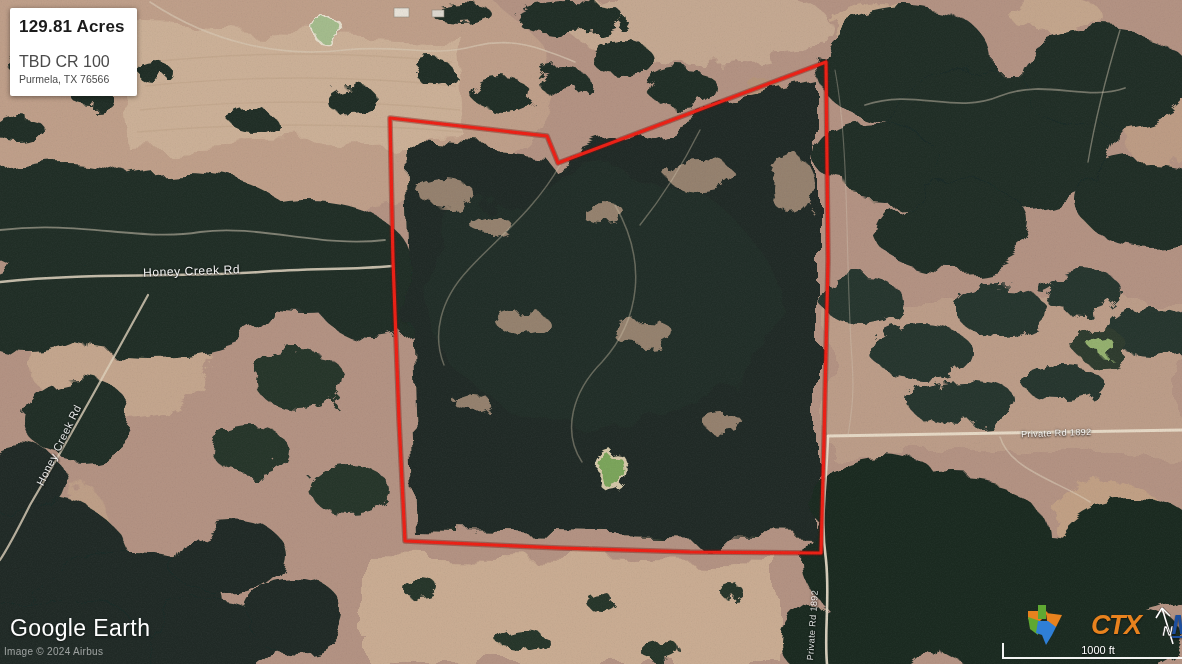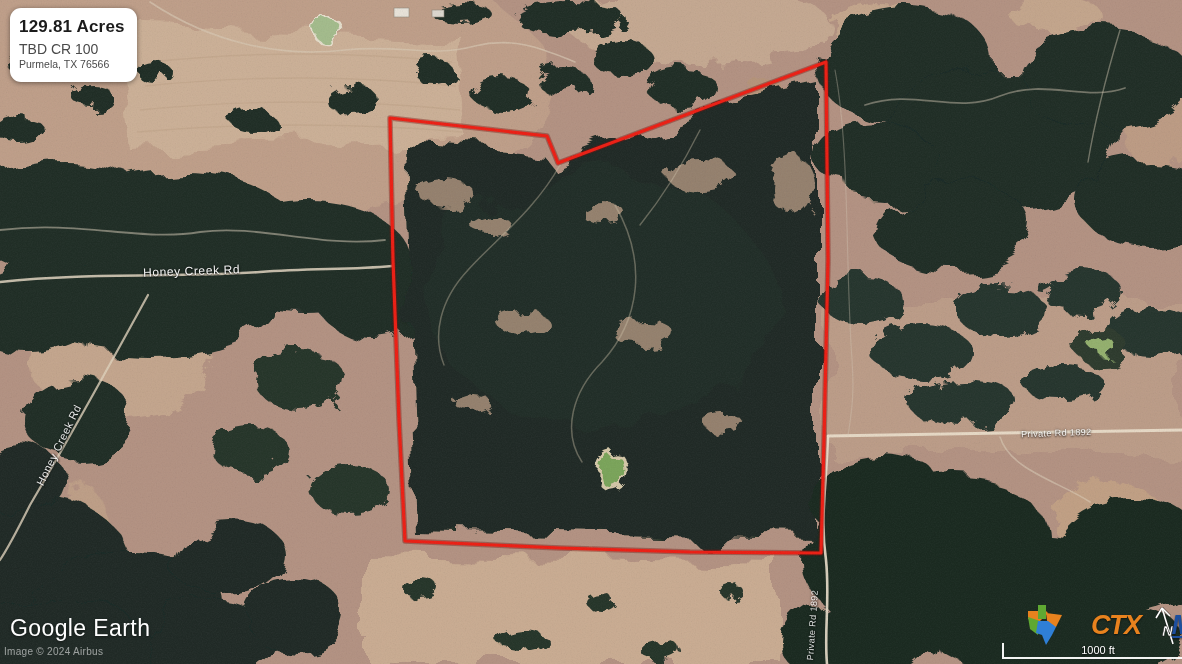--- a/index.html
+++ b/index.html
@@ -4,25 +4,25 @@
 <style>
   * { margin:0; padding:0; box-sizing:border-box; }
   html,body { width:1182px; height:664px; overflow:hidden; background:#000; }
   body { font-family:"Liberation Sans", sans-serif; }
   .stage { position:relative; width:1182px; height:664px; overflow:hidden; background:#b39181; }
   .map { position:absolute; inset:0; width:1182px; height:664px; display:block; }
 
   
   .info-card {
     position:absolute; left:10px; top:8px; z-index:20;
-    background:#ffffff; border-radius:11px; padding:9px 12px 10px 9px;
+    background:#ffffff; border-radius:2px; padding:9px 12px 10px 9px;
     box-shadow:0 1px 5px rgba(0,0,0,.45); min-width:104px;
   }
   .info-card .acres { font-size:17px; font-weight:bold; color:#1b1b1b; letter-spacing:.2px; }
-  .info-card .addr { font-size:14px; color:#4a4a4a; line-height:1.3; margin-top:3px; }
+  .info-card .addr { font-size:16px; color:#4a4a4a; line-height:1.3; margin-top:15px; }
   .info-card .addr2 { font-size:10.5px; color:#4a4a4a; line-height:1.3; }
 
   
   .road-label {
     position:absolute; z-index:15; color:#fff; white-space:nowrap;
     text-shadow:0 1px 2px rgba(0,0,0,.9), 0 0 3px rgba(0,0,0,.7);
   }
   .lbl-honey-h   { left:143px; top:264px; font-size:12px; letter-spacing:.6px; transform:rotate(-2deg); opacity:.95; }
   .lbl-honey-d   { left:34px;  top:482px; font-size:11px; letter-spacing:.5px; transform:rotate(-64deg); transform-origin:0 0; opacity:.9; }
   .lbl-priv-h    { left:1021px; top:428px; font-size:9px; letter-spacing:.4px; transform:rotate(-2deg); opacity:.85; }

